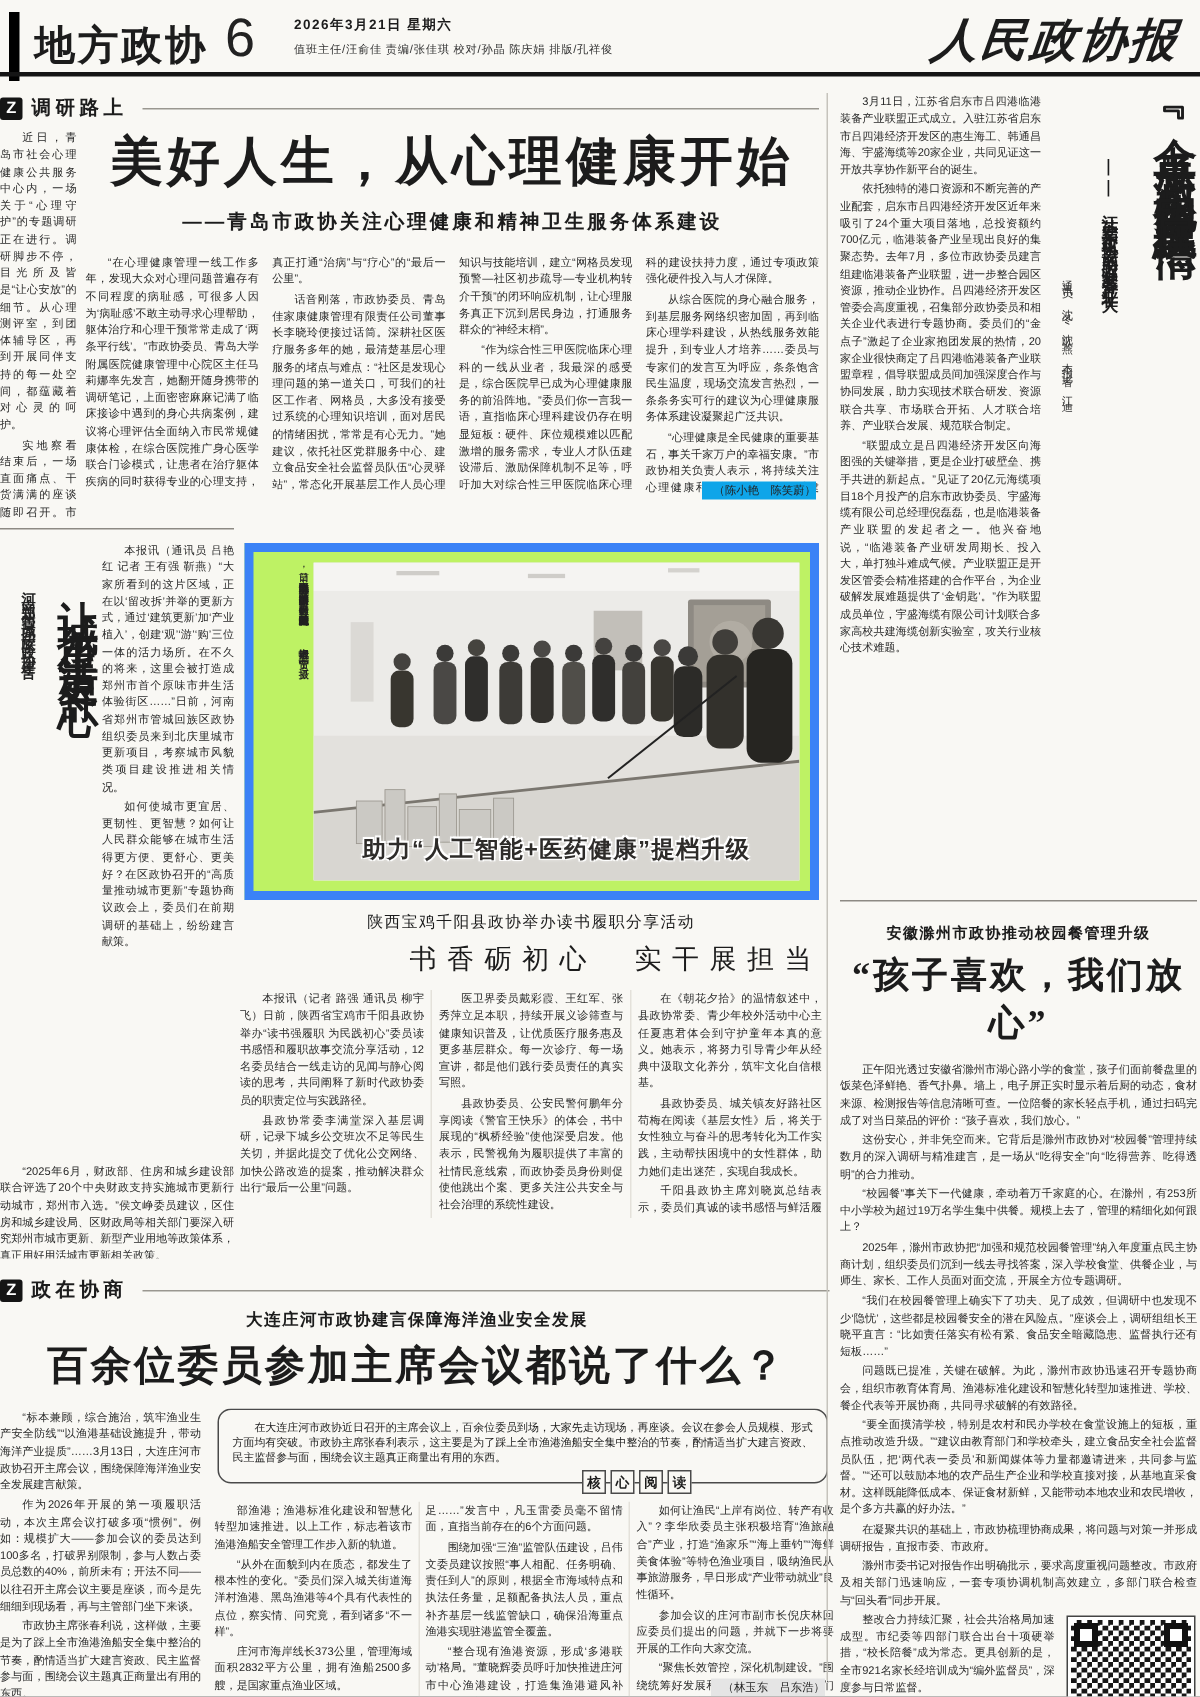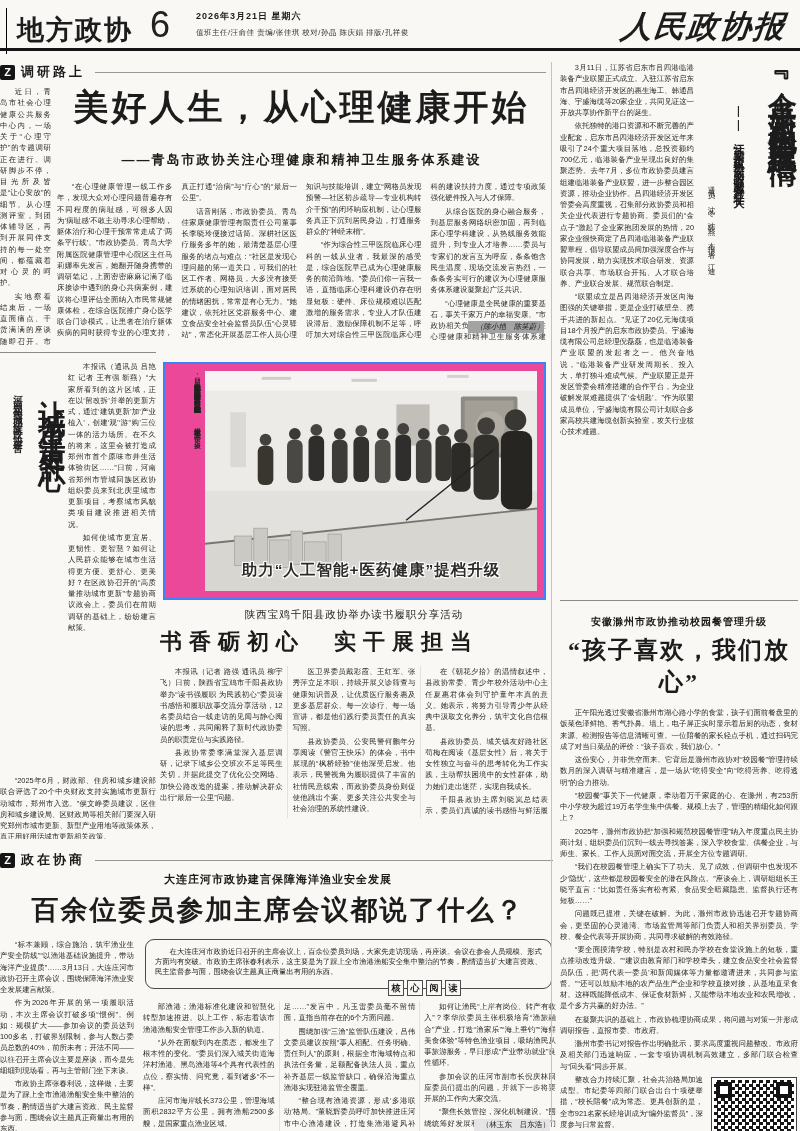--- a/index.html
+++ b/index.html
@@ -2,21 +2,21 @@
 <html><head>
 <meta charset="utf-8">
 <style>
   html,body{margin:0;padding:0;background:#888;}
   .page{position:relative;width:800px;height:1131px;margin:0 auto;background:#f9f8f4;
         font-family:"Liberation Sans",sans-serif;color:#1c1c1c;overflow:hidden;}
   
   .masthead{position:absolute;left:0;top:0;width:800px;height:50px;}
   .mast-rule{position:absolute;left:0;top:48px;width:800px;height:3px;background:#151515;}
   .brand{position:absolute;left:6px;top:8px;font-size:27px;font-weight:900;letter-spacing:2px;
-         border-left:1px solid #000000;padding:4px 6px 6px 10px;text-align:center;}
+         border-left:7px solid #000000;padding:4px 6px 6px 10px;text-align:center;}
   .pagenum{position:absolute;left:150px;top:4px;font-size:36px;font-weight:400;color:#222;}
   .dateblock{position:absolute;left:196px;top:10px;}
   .dateline{font-size:9px;font-weight:700;letter-spacing:1px;}
   .staffline{font-size:7.5px;color:#333;margin-top:5px;letter-spacing:.5px;}
   .logo{position:absolute;right:14px;top:6px;font-family:"Liberation Serif",serif;
         font-size:31px;font-weight:900;font-style:italic;transform:skewX(-6deg);letter-spacing:2px;}
   
   .kicker{position:absolute;display:flex;align-items:center;}
   .zbox{width:15px;height:15px;background:#151515;color:#fff;font-size:11px;font-weight:900;
         display:flex;align-items:center;justify-content:center;border-radius:2px;}
@@ -24,53 +24,53 @@
   .kicker-line{flex:1;height:1px;background:#9a9790;margin-left:10px;}
   
   .small{font-size:7.4px;line-height:1.52;text-align:justify;color:#292929;}
   .small p{margin:0 0 2px;text-indent:2em;}
   .byline{text-align:right;font-size:7.6px;color:#222;}
   .serif{font-family:"Liberation Serif",serif;}
   
   .lead-strip{position:absolute;left:0;top:86px;width:51px;height:260px;overflow:hidden;}
   .main-art{position:absolute;left:57px;top:84px;width:489px;}
   .main-head{text-align:center;font-size:35px;font-weight:900;letter-spacing:3px;}
-  .main-sub{text-align:center;font-size:13px;font-weight:700;letter-spacing:2px;margin-top:20px;}
+  .main-sub{text-align:center;font-size:13px;font-weight:700;letter-spacing:2px;margin-top:8px;}
   .main-cols{position:relative;margin-top:12px;column-count:4;column-gap:9px;height:168px;overflow:hidden;}
-  .main-byline{position:absolute;right:2px;bottom:16px;background:#a3a3a3;padding-left:8px;font-style:italic;}
+  .main-byline{position:absolute;right:2px;bottom:4px;background:#0ea5e9;padding-left:8px;}
   
   .henan{position:absolute;left:0;top:352px;width:156px;height:492px;border-top:1px solid #8d8a84;padding-top:8px;box-sizing:border-box;}
   .henan-top{display:flex;height:408px;overflow:hidden;}
   .henan-kicker{writing-mode:vertical-rl;font-size:9.5px;font-weight:700;letter-spacing:4px;
                 width:24px;margin-top:26px;color:#222;}
   .henan-title{writing-mode:vertical-rl;font-size:27px;font-weight:900;letter-spacing:9px;
                width:44px;margin-top:18px;line-height:1.2;}
   .henan-body{flex:1;overflow:hidden;height:100%;}
   .henan-cont{margin-top:6px;height:64px;overflow:hidden;}
   
-  .photo-block{position:absolute;left:163px;top:362px;width:383px;height:238px;background:#ec4899;
-               border:2px solid #3b82f6;box-sizing:border-box;display:flex;}
+  .photo-block{position:absolute;left:163px;top:362px;width:383px;height:238px;background:#bef264;
+               border:6px solid #3b82f6;box-sizing:border-box;display:flex;}
   .photo-note{width:36px;padding:8px 2px;writing-mode:vertical-rl;font-size:6.8px;line-height:1.7;
               color:#222;text-align:justify;}
   .photo-credit{margin-top:14px;font-weight:700;}
   .photo-frame{flex:1;position:relative;margin:7px 7px 7px 0;background:#eceae7;overflow:hidden;}
   .photo-frame svg{position:absolute;inset:0;width:100%;height:100%;}
   .photo-caption{position:absolute;left:6px;right:6px;bottom:10px;text-align:center;
                  font-size:15.5px;font-weight:900;letter-spacing:1px;color:#2e2c2a;
                  text-shadow:-1px -1px 0 #fff,1px -1px 0 #fff,-1px 1px 0 #fff,1px 1px 0 #fff,0 0 3px #fff;}
   
   .jdz{position:absolute;left:560px;top:62px;width:238px;height:528px;display:flex;}
   .jdz-body{width:134px;height:100%;overflow:hidden;}
   .jdz-byline{writing-mode:vertical-rl;width:22px;font-size:7.5px;letter-spacing:3px;color:#333;padding-top:118px;box-sizing:border-box;}
   .jdz-sub{writing-mode:vertical-rl;width:30px;font-size:11px;font-weight:700;letter-spacing:3px;padding-top:44px;box-sizing:border-box;}
   .jdz-head{writing-mode:vertical-rl;width:52px;font-size:29px;font-weight:900;letter-spacing:6px;line-height:1.1;font-family:"Liberation Serif",serif;}
   
   .shux{position:absolute;left:160px;top:608px;width:388px;}
   .shux-kicker{text-align:center;font-size:10.5px;font-weight:400;letter-spacing:1px;}
-  .shux-head{text-align:left;font-size:22px;font-weight:700;letter-spacing:7px;margin-top:5px;}
+  .shux-head{text-align:right;font-size:18px;font-weight:400;letter-spacing:7px;margin-top:5px;}
   .shux-cols{margin-top:9px;column-count:3;column-gap:10px;height:152px;overflow:hidden;column-rule:1px solid #e4e1da;}
   
   .zhuxi{position:absolute;left:0;top:872px;width:556px;}
   .zx-kicker{text-align:center;font-size:11px;font-weight:700;letter-spacing:1px;}
   .zx-head{text-align:center;font-size:27px;font-weight:900;letter-spacing:2px;margin-top:5px;}
   .zx-body{display:flex;gap:9px;margin-top:11px;height:192px;overflow:hidden;}
   .zx-c1{width:134px;height:100%;overflow:hidden;}
   .zx-right{flex:1;display:flex;flex-direction:column;}
   .core-box{position:relative;border:1.5px solid #4a4a4a;border-radius:9px;padding:7px 9px 11px;margin:0 4px 12px 2px;}
   .core-box p{text-indent:2em;margin:0;font-size:7.3px;}
@@ -276,21 +276,21 @@
 
   <div class="xyc">
     <div class="xyc-kicker">安徽滁州市政协推动校园餐管理升级</div>
     <div class="xyc-head serif">“孩子喜欢，我们放心”</div>
     <div class="xyc-body small">
       <p>正午阳光透过安徽省滁州市湖心路小学的食堂，孩子们面前餐盘里的饭菜色泽鲜艳、香气扑鼻。墙上，电子屏正实时显示着后厨的动态，食材来源、检测报告等信息清晰可查。一位陪餐的家长轻点手机，通过扫码完成了对当日菜品的评价：“孩子喜欢，我们放心。”</p>
       <p>这份安心，并非凭空而来。它背后是滁州市政协对“校园餐”管理持续数月的深入调研与精准建言，是一场从“吃得安全”向“吃得营养、吃得透明”的合力推动。</p>
       <p>“校园餐”事关下一代健康，牵动着万千家庭的心。在滁州，有253所中小学校为超过19万名学生集中供餐。规模上去了，管理的精细化如何跟上？</p>
       <p>2025年，滁州市政协把“加强和规范校园餐管理”纳入年度重点民主协商计划，组织委员们沉到一线去寻找答案，深入学校食堂、供餐企业，与师生、家长、工作人员面对面交流，开展全方位专题调研。</p>
       <p>“我们在校园餐管理上确实下了功夫、见了成效，但调研中也发现不少‘隐忧’，这些都是校园餐安全的潜在风险点。”座谈会上，调研组组长王晓平直言：“比如责任落实有松有紧、食品安全暗藏隐患、监督执行还有短板……”</p>
-      <p>问题既已提准，关键在破解。为此，滁州市政协迅速召开专题协商会，更坚固的心灵港湾、市场监管局等部门负责人和相关界别委员、学校、餐企代表等开展协商，共同寻求破解的有效路径。</p>
+      <p>问题既已提准，关键在破解。为此，滁州市政协迅速召开专题协商会，组织市教育体育局、渔港标准化建设和智慧化转型加速推进、学校、餐企代表等开展协商，共同寻求破解的有效路径。</p>
       <p>“要全面摸清学校，特别是农村和民办学校在食堂设施上的短板，重点推动改造升级。”“建议由教育部门和学校牵头，建立食品安全社会监督员队伍，把‘两代表一委员’和新闻媒体等力量都邀请进来，共同参与监督。”“还可以鼓励本地的农产品生产企业和学校直接对接，从基地直采食材。这样既能降低成本、保证食材新鲜，又能带动本地农业和农民增收，是个多方共赢的好办法。”</p>
       <p>在凝聚共识的基础上，市政协梳理协商成果，将问题与对策一并形成调研报告，直报市委、市政府。</p>
       <p>滁州市委书记对报告作出明确批示，要求高度重视问题整改。市政府及相关部门迅速响应，一套专项协调机制高效建立，多部门联合检查与“回头看”同步开展。</p>
       <div class="qr-wrap">
         <div class="qr">
           <span class="fd tl"></span>
           <span class="fd tr"></span>
           <span class="fd bl"></span>
         </div>
 

